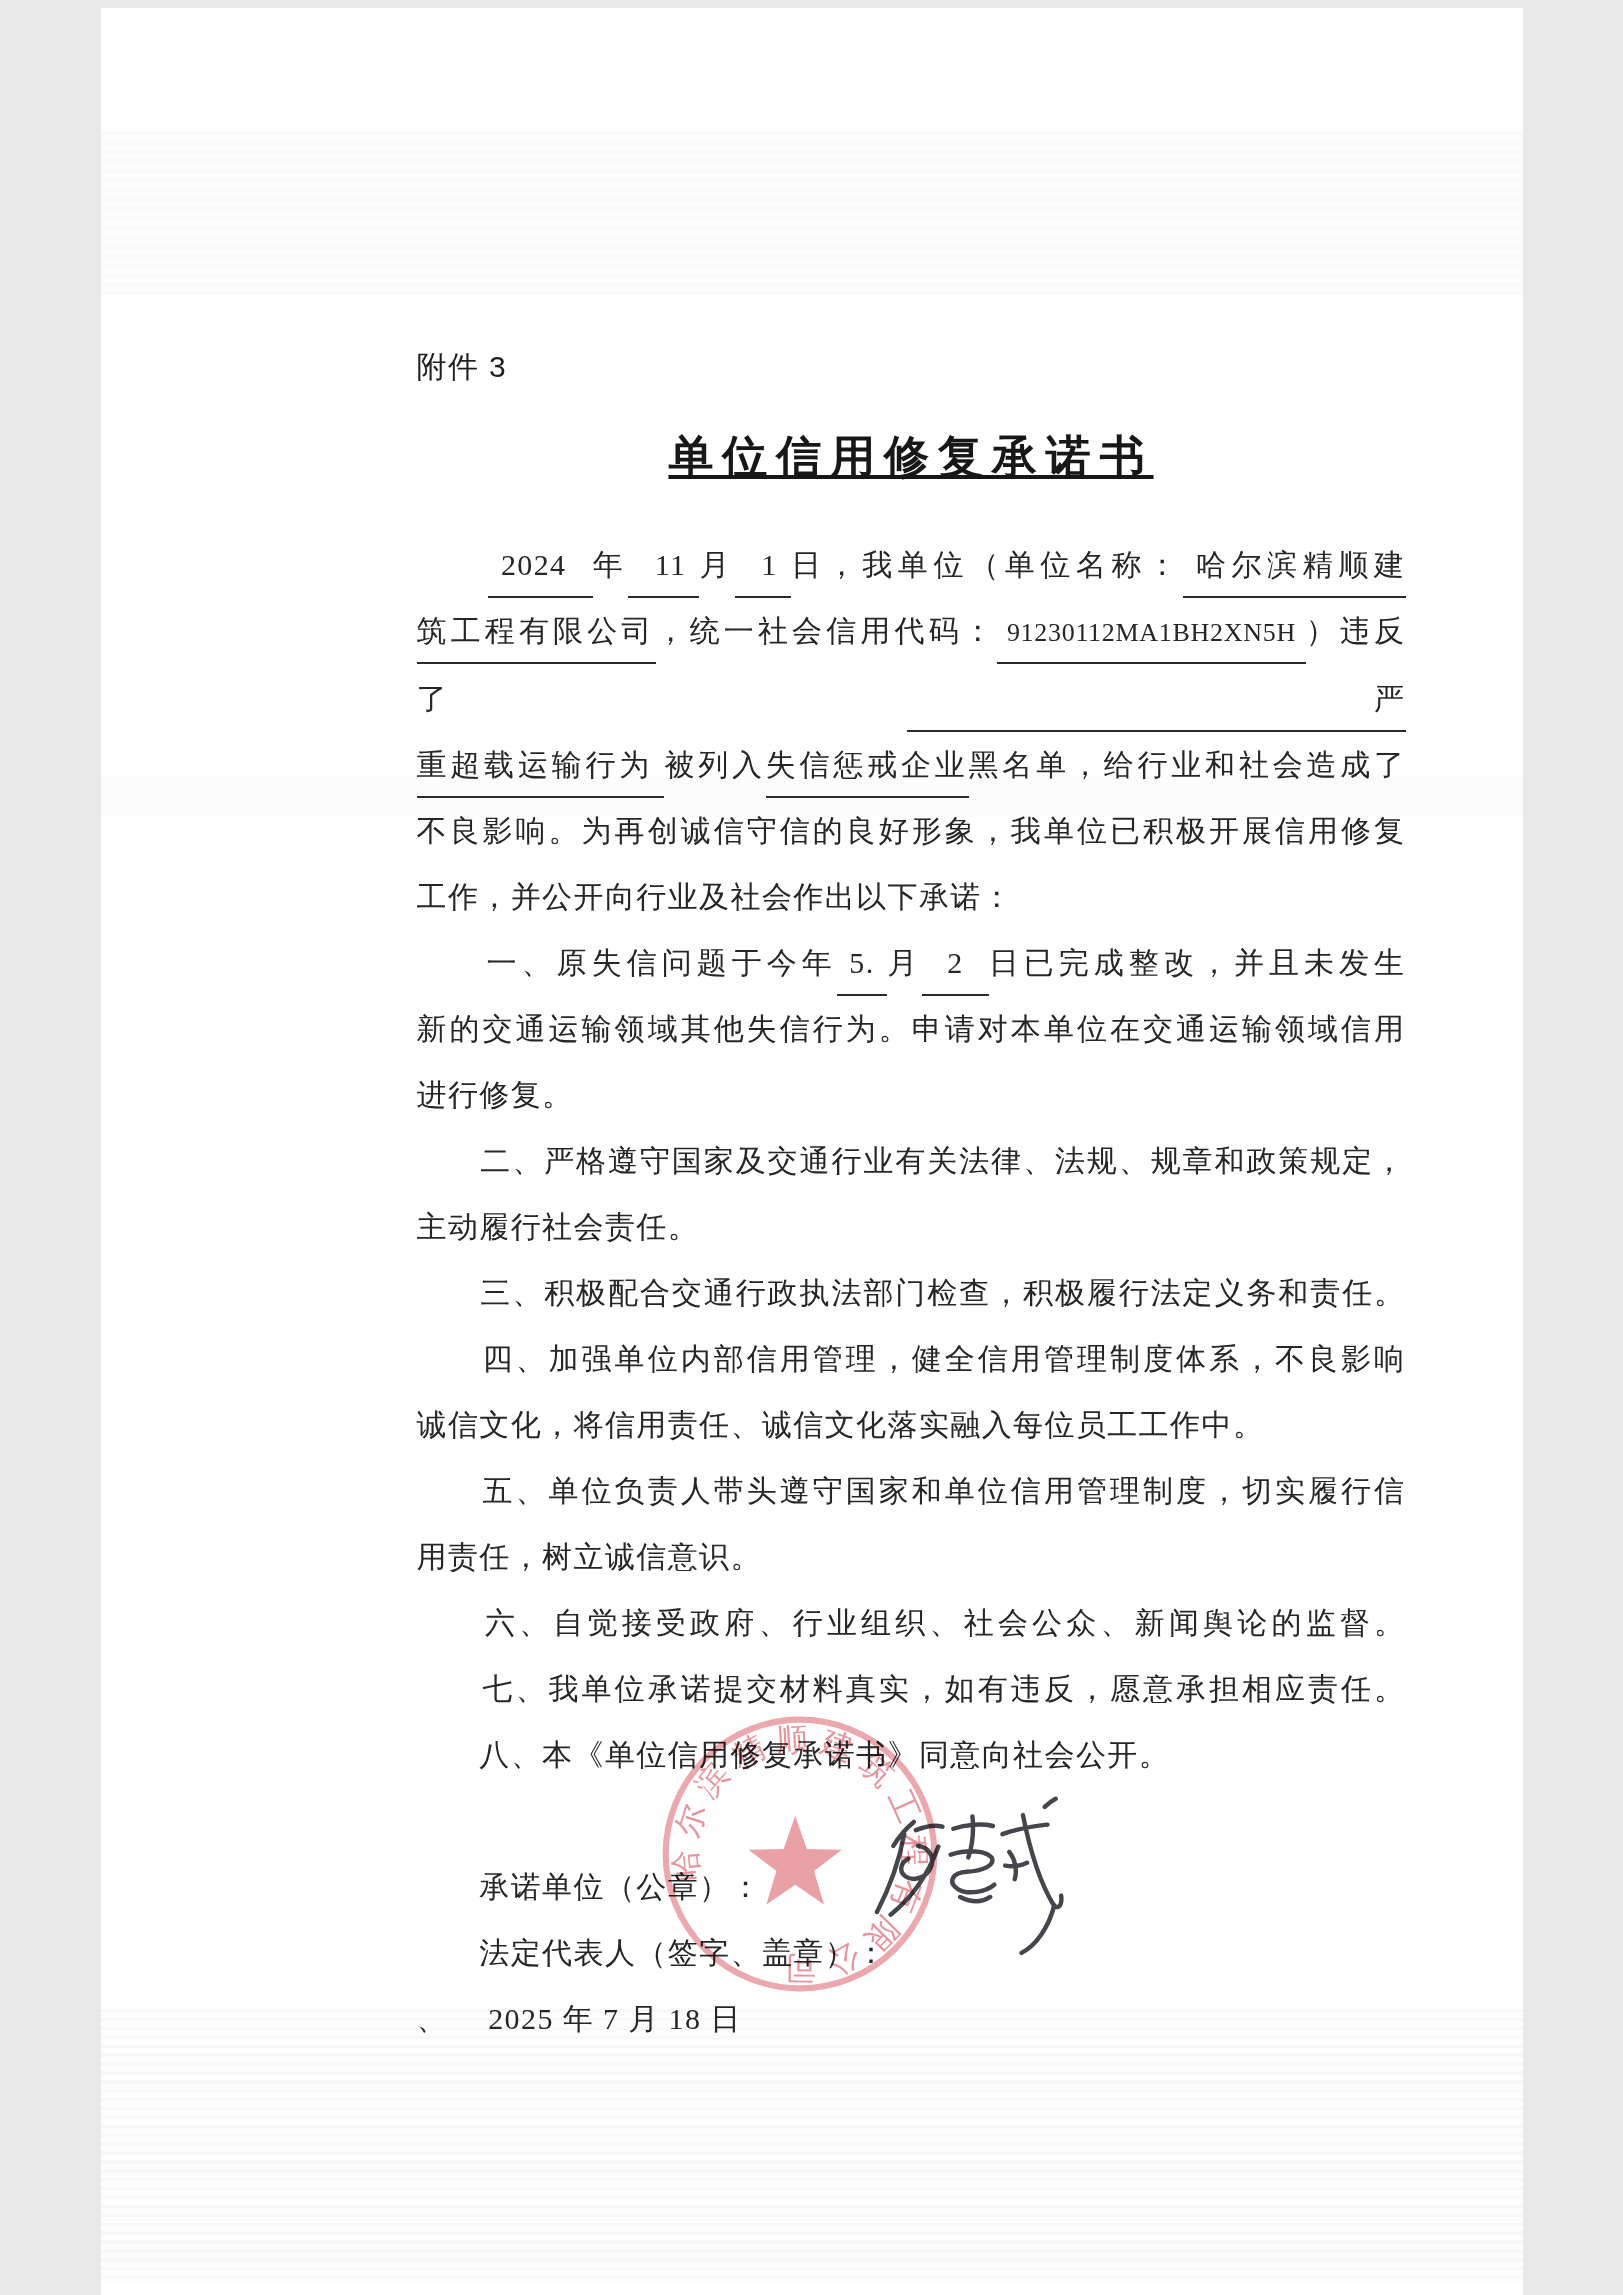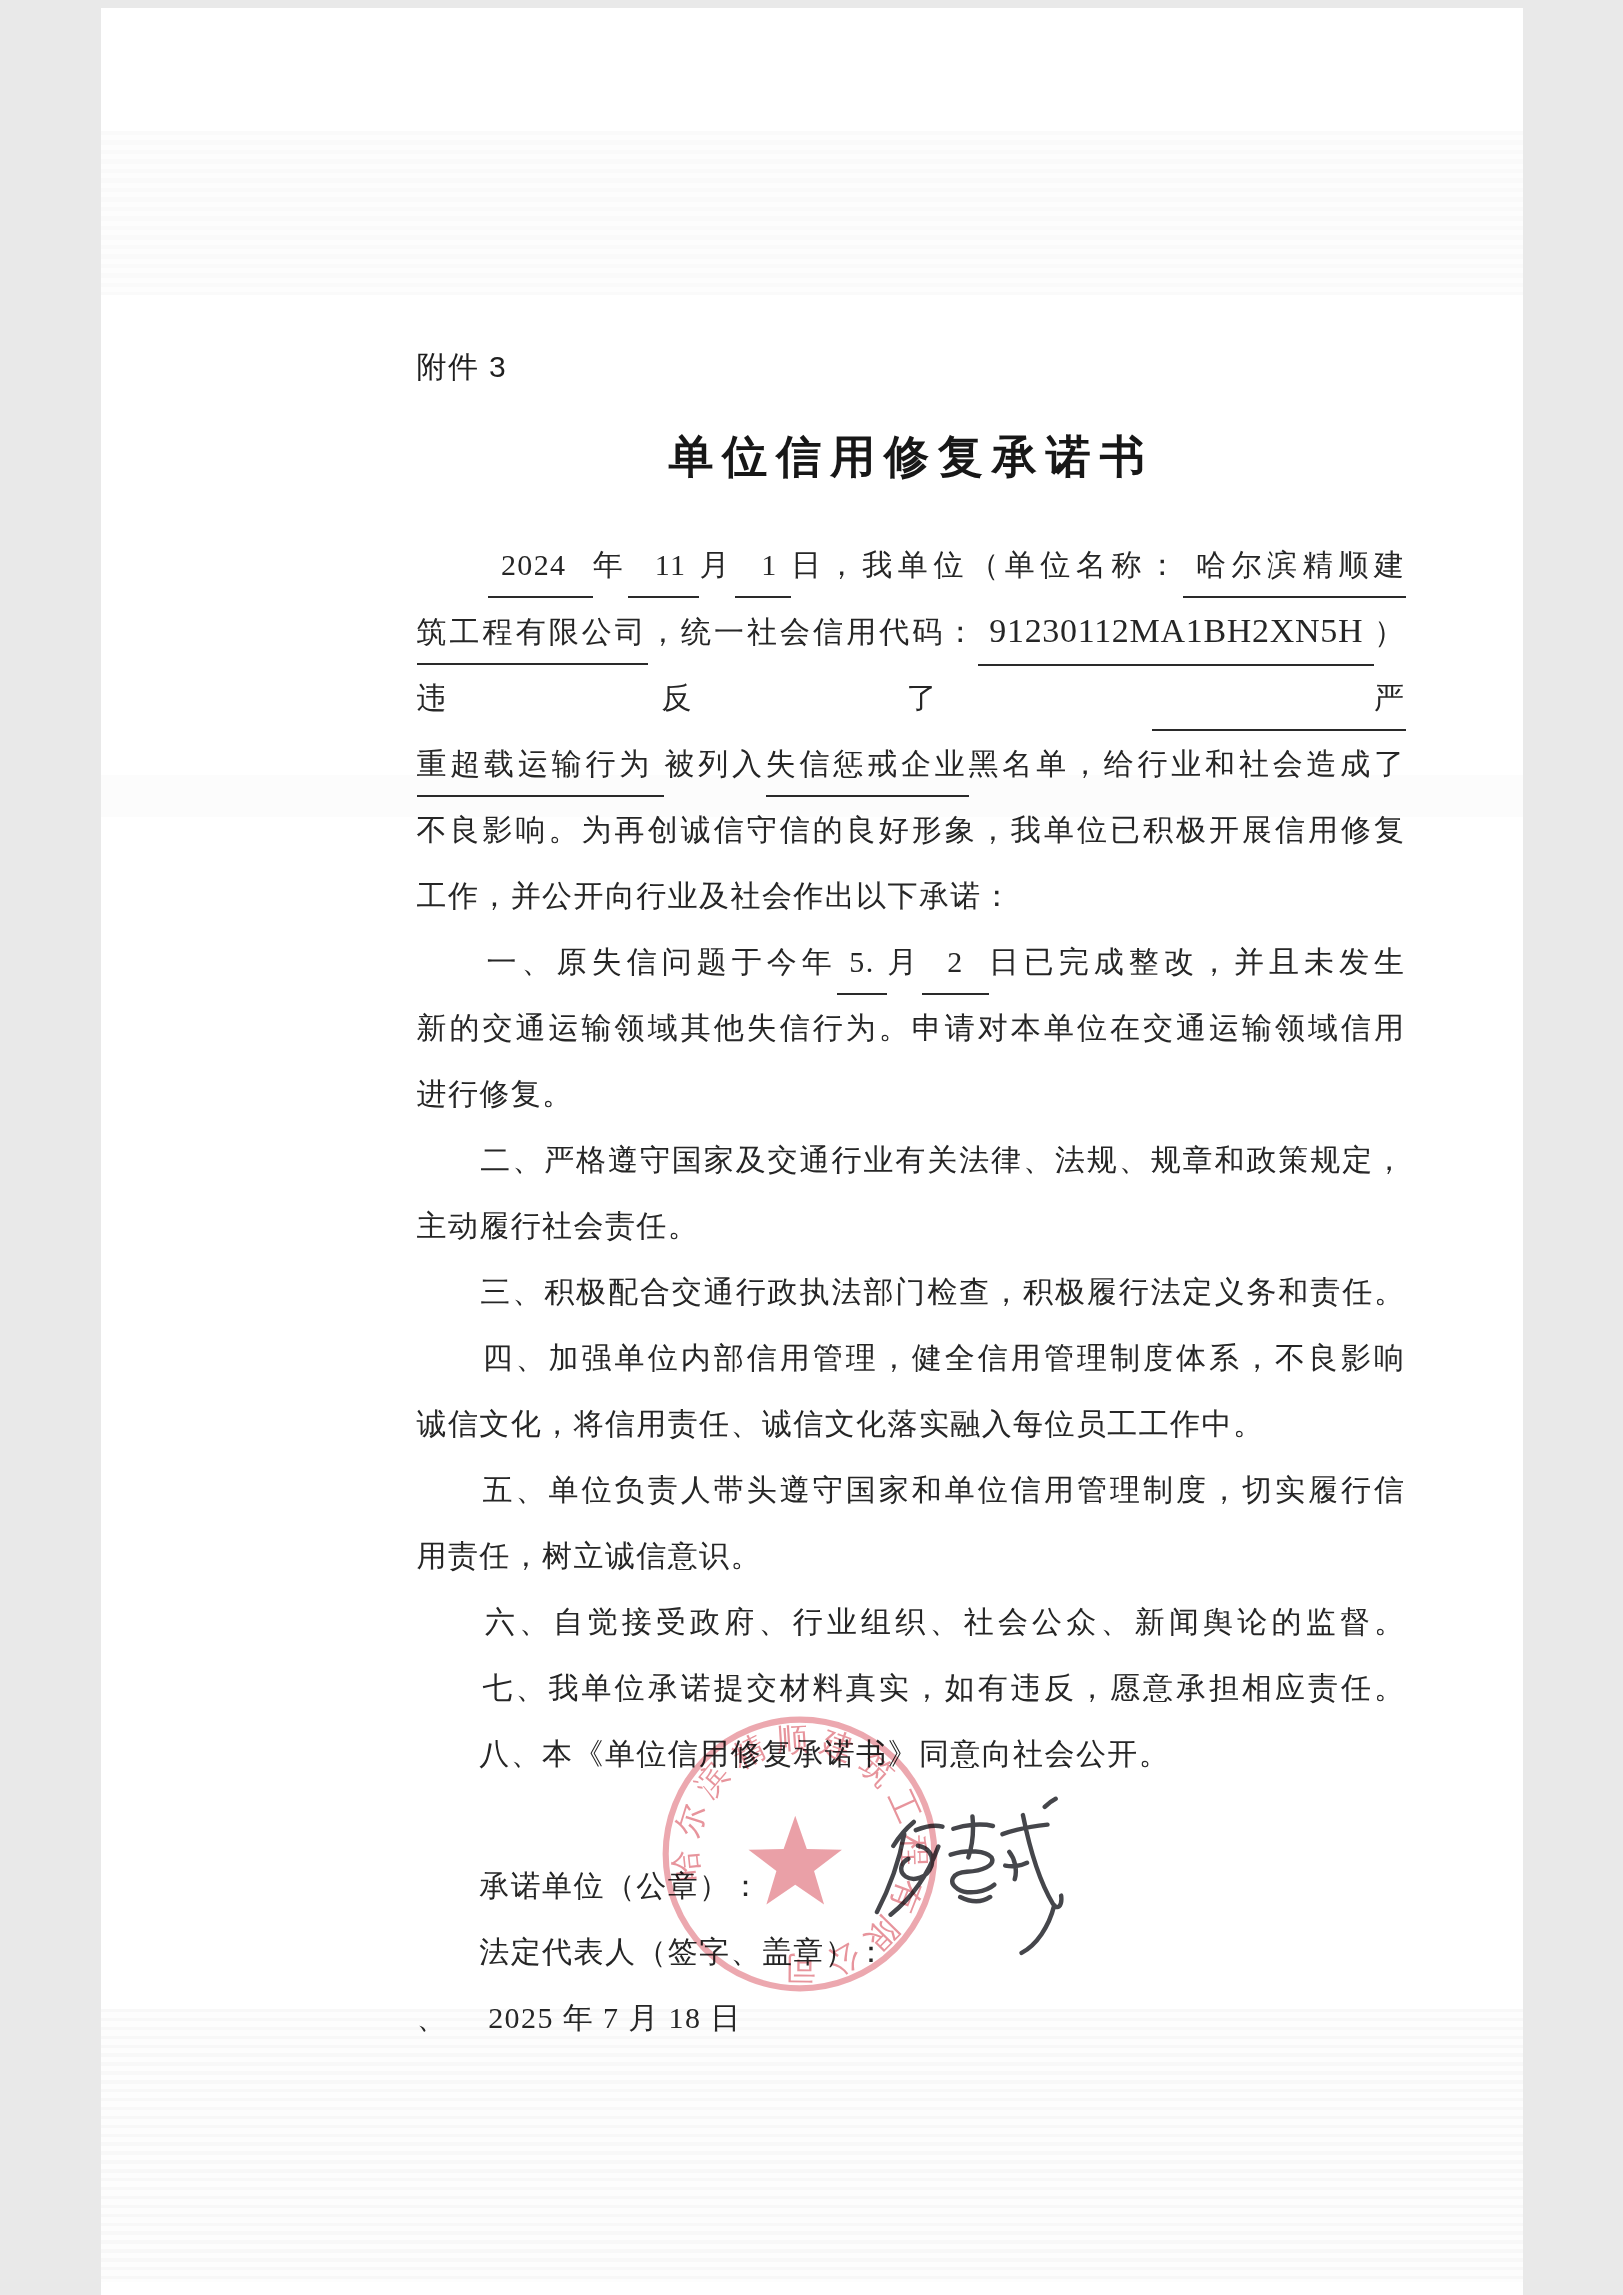--- a/index.html
+++ b/index.html
@@ -24,31 +24,31 @@
   .attachment{
     position:absolute;left:316px;top:340px;z-index:2;
     font-family:"Liberation Sans","DejaVu Sans",sans-serif;
     font-size:30px;line-height:38px;color:#1f1f1f;letter-spacing:1.4px;
   }
   .doc-title{
     position:absolute;left:316px;top:417px;width:989px;z-index:2;
     text-align:center;
     font-family:"Liberation Sans","DejaVu Sans",sans-serif;
     font-weight:700;font-size:45px;line-height:63px;
-    letter-spacing:8.9px;color:#171717;
+    letter-spacing:8.9px;color:#171717;text-decoration:underline;
   }
   .doc-body{
     position:absolute;left:316px;top:524px;width:989px;z-index:2;
     font-size:30px;line-height:66px;letter-spacing:1.4px;
   }
   .line{min-height:66px;white-space:pre;text-align:left;}
   .line.j{text-align:justify;text-align-last:justify;white-space:normal;}
   .line.r{text-align:left;}
   .u{border-bottom:2px solid #2a2a2a;padding-bottom:15px;}
-  .code{font-size:34px;letter-spacing:0.7px;}
+  .code{font-size:26px;letter-spacing:0.7px;}
 
   .seal{
     position:absolute;left:549px;top:1696px;width:300px;height:300px;z-index:3;
     mix-blend-mode:multiply;pointer-events:none;
   }
   .signature{
     position:absolute;left:750px;top:1773px;width:232px;height:191px;z-index:4;
     mix-blend-mode:multiply;pointer-events:none;
   }
 </style>

